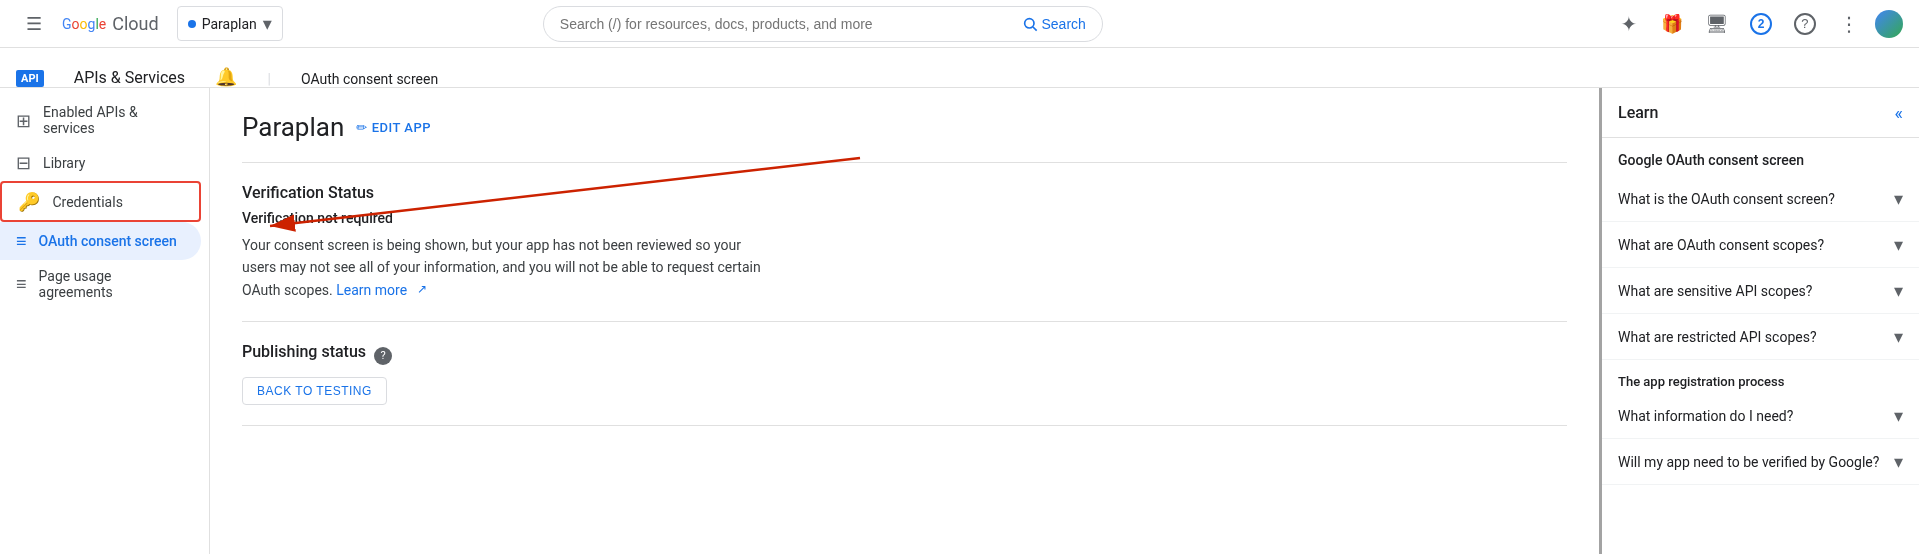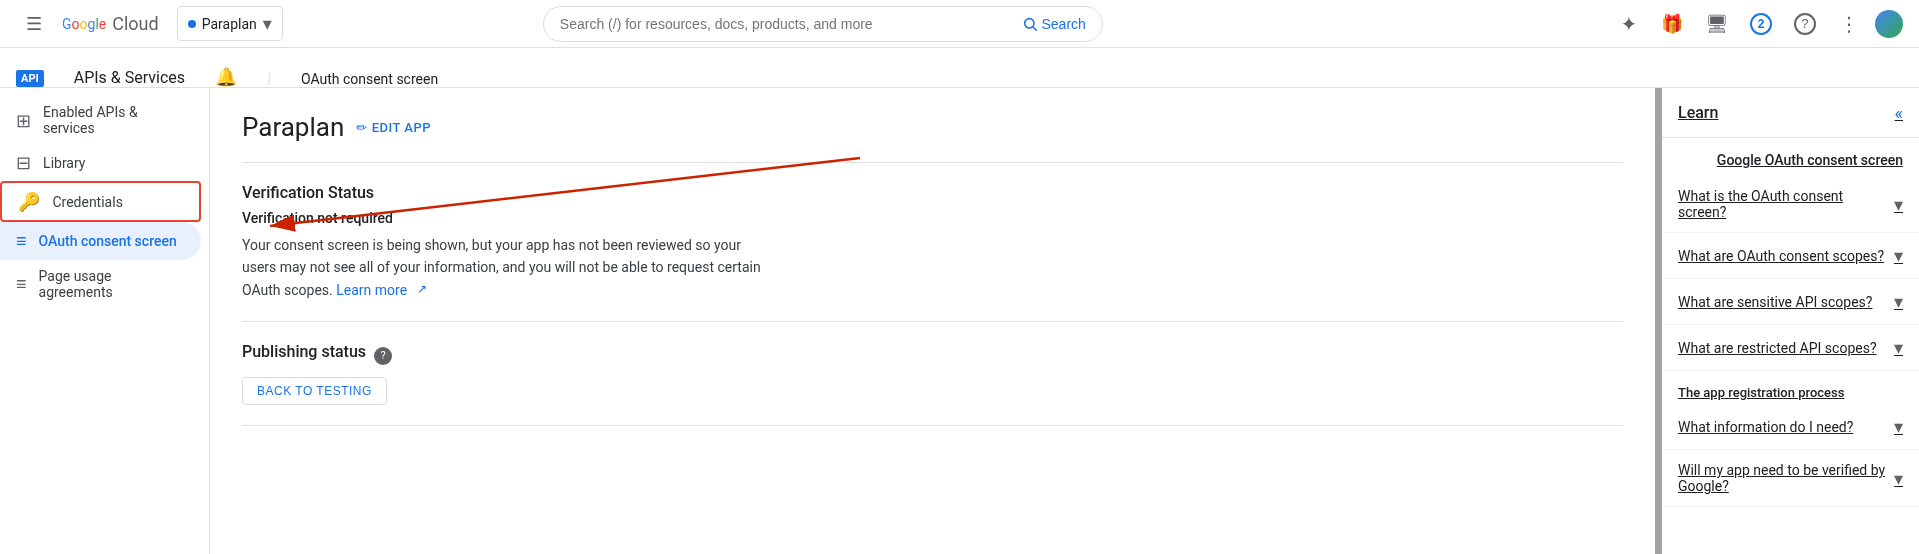--- a/index.html
+++ b/index.html
@@ -113,34 +113,33 @@
       border: 1px solid #dadce0; background: white; color: #1a73e8;
       font-size: 12px; font-weight: 500; padding: 6px 14px;
       border-radius: 4px; cursor: pointer; letter-spacing: 0.5px;
       text-transform: uppercase;
     }
 
     .user-type-title { font-size: 16px; font-weight: 500; color: #202124; margin-top: 20px; }
 
     
     .right-panel {
-      width: 264px; flex-shrink: 0;
-      border-left: 7px solid #a3a3a3;
+      width: 320px; flex-shrink: 0;
+      border-left: 3px solid #a3a3a3;
       overflow-y: auto;
       padding: 0;
-      text-decoration: underline;
     }
     .learn-panel-header {
       display: flex; align-items: center; justify-content: space-between;
       padding: 14px 16px; border-bottom: 1px solid #e0e0e0;
     }
     .learn-panel-title { font-size: 16px; font-weight: 500; color: #202124; }
     .collapse-icon { color: #1a73e8; font-size: 18px; cursor: pointer; }
 
-    .learn-section-title { font-size: 14px; font-weight: 500; color: #202124; padding: 14px 16px 8px; text-align: right; }
+    .learn-section-title { font-size: 14px; font-weight: 500; color: #202124; padding: 14px 16px 8px; }
 
     .faq-item {
       display: flex; align-items: center; justify-content: space-between;
       padding: 12px 16px; border-bottom: 1px solid #f1f3f4; cursor: pointer;
       font-size: 14px; color: #202124;
     }
     .faq-chevron { color: #5f6368; font-size: 18px; }
 
     .learn-section-sub { font-size: 13px; font-weight: 500; color: #202124; padding: 14px 16px 4px; }
   </style>

